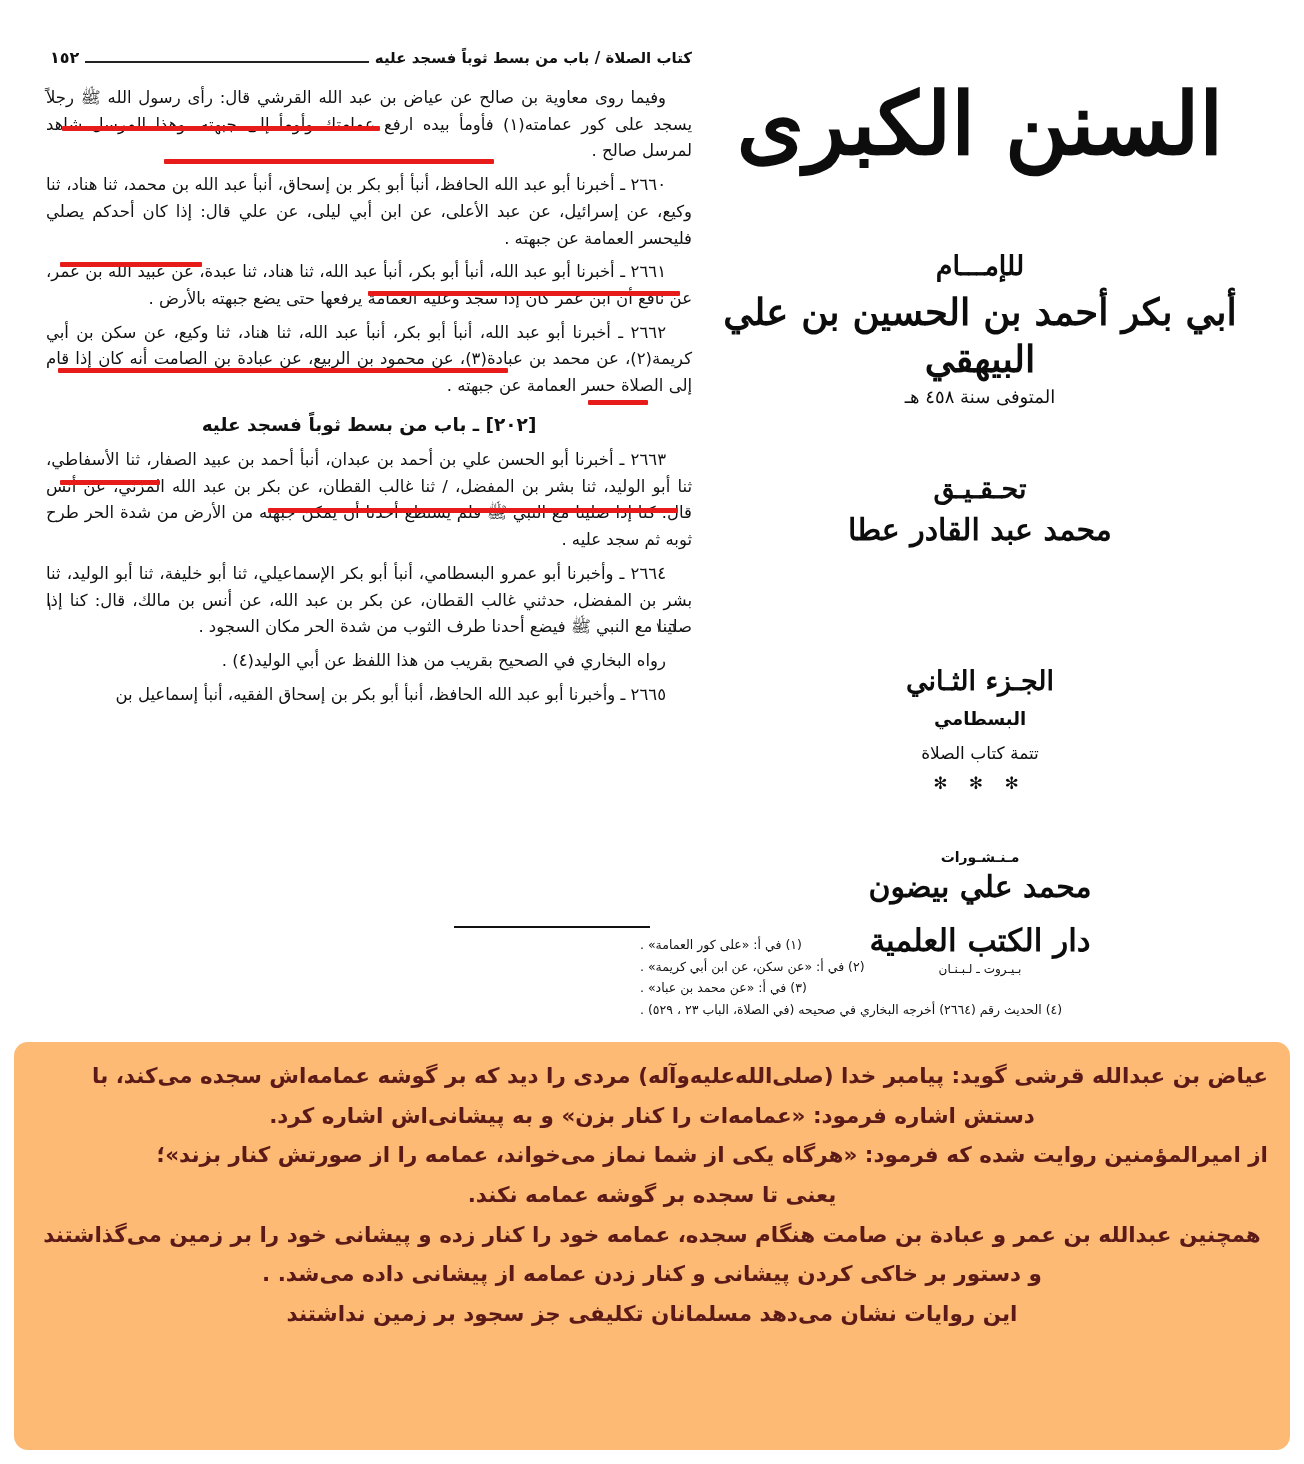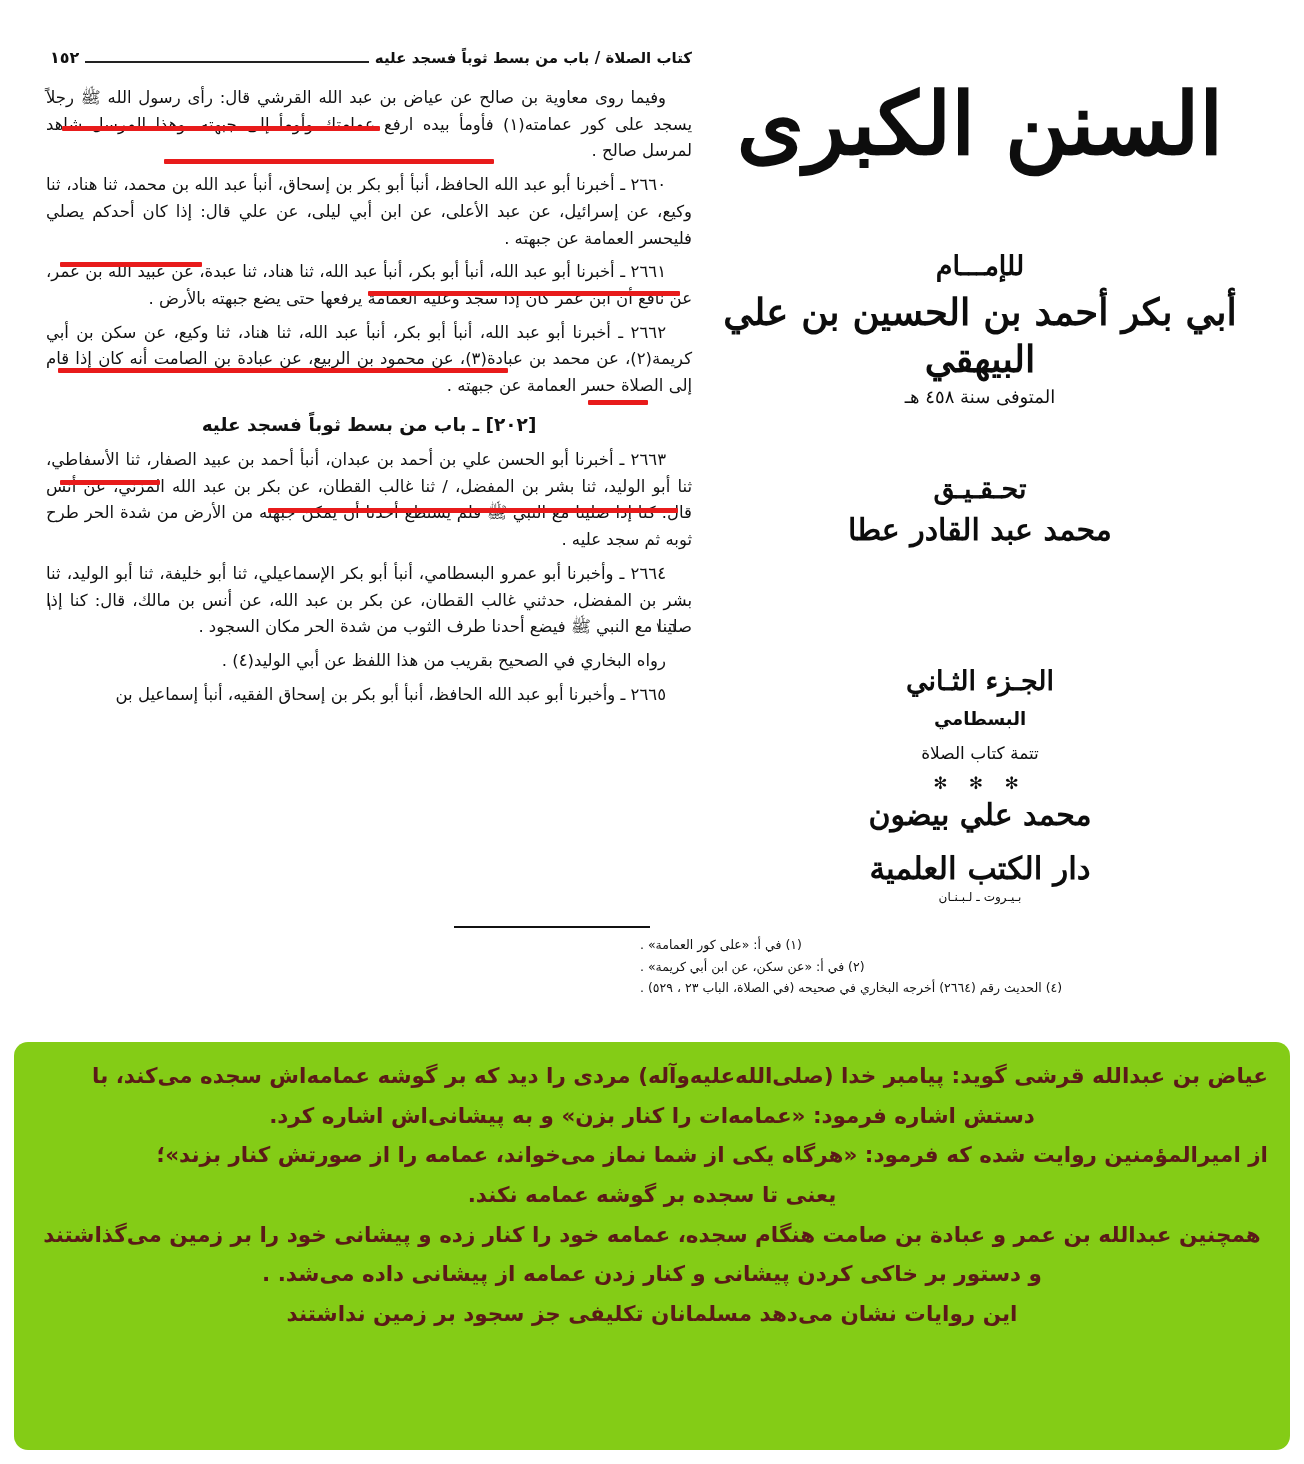--- a/index.html
+++ b/index.html
@@ -77,21 +77,21 @@
   .manshurat{font-size:14px;margin-top:56px;letter-spacing:10px;font-weight:bold;}
   .pubname{font-size:30px;margin-top:4px;font-weight:bold;
     font-family:"DejaVu Serif","Liberation Serif",serif;}
   .pubhouse{font-size:31px;margin-top:18px;font-weight:bold;
     font-family:"DejaVu Serif","Liberation Serif",serif;}
   .pubcity{font-size:12px;margin-top:4px;letter-spacing:4px;}
 
   
   .trans{
     position:absolute;left:14px;top:1042px;width:1276px;height:408px;
-    background:#84cc16;border-radius:14px;
+    background:#fdba74;border-radius:14px;
     direction:rtl;color:#5b1a18;
     padding:16px 22px 10px 22px;box-sizing:border-box;
     font-family:"DejaVu Sans","Liberation Sans",sans-serif;
   }
   .trans p{
     margin:0 0 4px 0;font-size:21.5px;line-height:1.66;font-weight:bold;
     text-align:justify;
   }
   .trans p.c{text-align:center;}
   .trans p.r{text-align:right;}
@@ -133,34 +133,36 @@
     <div class="ul" style="left:368px; top:291px; width:312px;"></div>
     <div class="ul" style="left:58px;  top:368px; width:450px;"></div>
     <div class="ul" style="left:588px; top:400px; width:60px;"></div>
     <div class="ul" style="left:60px;  top:480px; width:100px;"></div>
     <div class="ul" style="left:268px; top:508px; width:410px;"></div>
 
     <div class="fnrule"></div>
     <div class="fns">
       <div>(١) في أ: «على كور العمامة» .</div>
       <div>(٢) في أ: «عن سكن، عن ابن أبي كريمة» .</div>
+      <div>(٣) في أ: «عن محمد بن عباد» .</div>
       <div>(٤) الحديث رقم (٢٦٦٤) أخرجه البخاري في صحيحه (في الصلاة، الباب ٢٣ ، ٥٢٩) .</div>
     </div>
 
     <div class="titlepage">
       <div class="booktitle">السنن الكبرى</div>
       <div class="lilimam">للإمـــام</div>
       <div class="authorname">أبي بكر أحمد بن الحسين بن علي البيهقي</div>
       <div class="death">المتوفى سنة ٤٥٨ هـ</div>
       <div class="tahqiqlbl">تحـقـيـق</div>
       <div class="editor">محمد عبد القادر عطا</div>
       <div class="juz">الجـزء الثـاني</div>
       <div class="muhtawa">البسطامي</div>
       <div class="tatimma">تتمة كتاب الصلاة</div>
       <div class="stars">✻ ✻ ✻</div>
+      <div class="manshurat">مـنـشـورات</div>
       <div class="pubname">محمد علي بيضون</div>
       <div class="pubhouse">دار الكتب العلمية</div>
       <div class="pubcity">بـيـروت ـ لـبـنـان</div>
     </div>
   </div>
 
   <div class="trans">
     <p class="r">عیاض بن عبدالله قرشی گوید: پیامبر خدا (صلی‌الله‌علیه‌وآله) مردی را دید که بر گوشه عمامه‌اش سجده می‌کند، با</p>
     <p class="c">دستش اشاره فرمود: «عمامه‌ات را کنار بزن» و به پیشانی‌اش اشاره کرد.</p>
     <p class="r">از امیرالمؤمنین روایت شده که فرمود: «هرگاه یکی از شما نماز می‌خواند، عمامه را از صورتش کنار بزند»؛</p>

